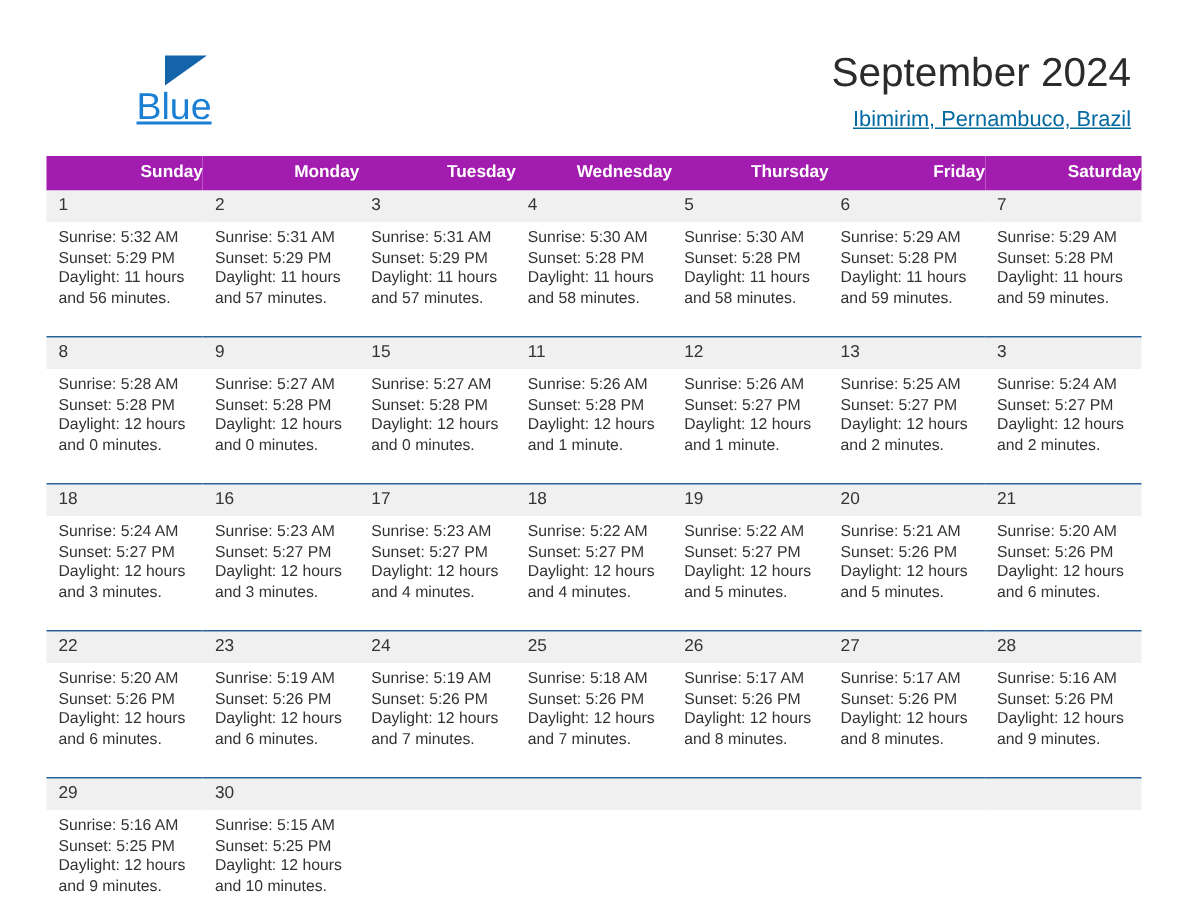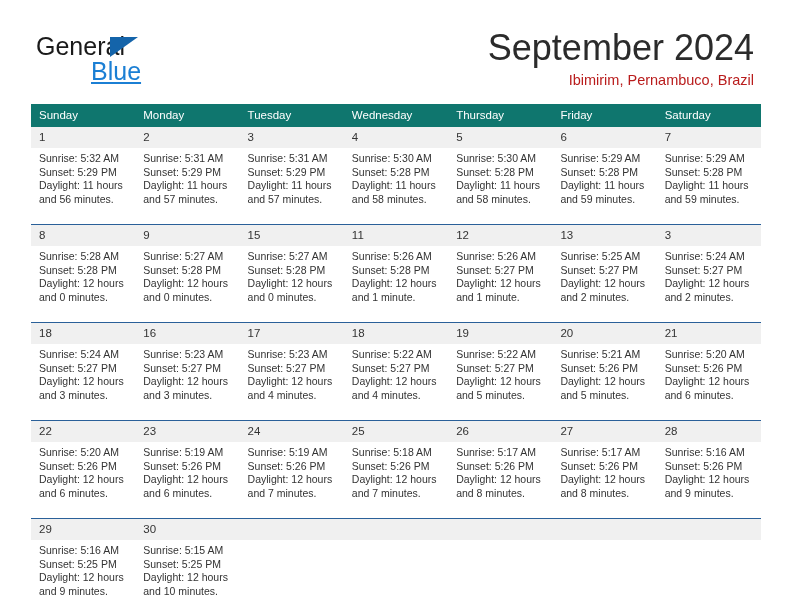--- a/index.html
+++ b/index.html
@@ -68,53 +68,54 @@
     text-decoration: underline;
   }
 
   .title-block {
     position: absolute;
     right: 38px;
     top: 32px;
     text-align: right;
   }
   .cal-title {
-    font-size: 36px;
+    font-size: 27px;
     color: #2b2b2b;
     line-height: 32px;
     white-space: nowrap;
   }
   .cal-subtitle {
     margin-top: 8px;
     font-size: 14.5px;
-    color: #b91c1c;
+    color: #0369a1;
     line-height: 17px;
     white-space: nowrap;
+    text-decoration: underline;
   }
 
   
   .calendar {
     position: absolute;
     left: 31px;
     top: 104px;
     width: 730px;
   }
 
   .cal-table {
     width: 730px;
     border-collapse: collapse;
     table-layout: fixed;
   }
 
   .dow-row th {
-    background: #0f766e;
+    background: #a21caf;
     color: #ffffff;
     font-size: 11.5px;
-    font-weight: normal;
-    text-align: left;
+    font-weight: bold;
+    text-align: right;
     padding: 5px 0 6px 8px;
     height: 11px;
     line-height: 12px;
   }
 
   .week-sep td {
     height: 8px;
     padding: 0;
     background: #ffffff;
     border-bottom: 1px solid #2a6099;
@@ -151,21 +152,20 @@
 </style>
 </head>
 <body>
 
 <div class="page">
 
   <div class="header">
 
     <div class="brand">
       <div class="brand-top">
-        <span class="brand-general">General</span>
         <span class="brand-tri"></span>
       </div>
       <span class="brand-blue">Blue</span>
     </div>
 
     <div class="title-block">
       <div class="cal-title">September 2024</div>
       <div class="cal-subtitle">Ibimirim, Pernambuco, Brazil</div>
     </div>
 

